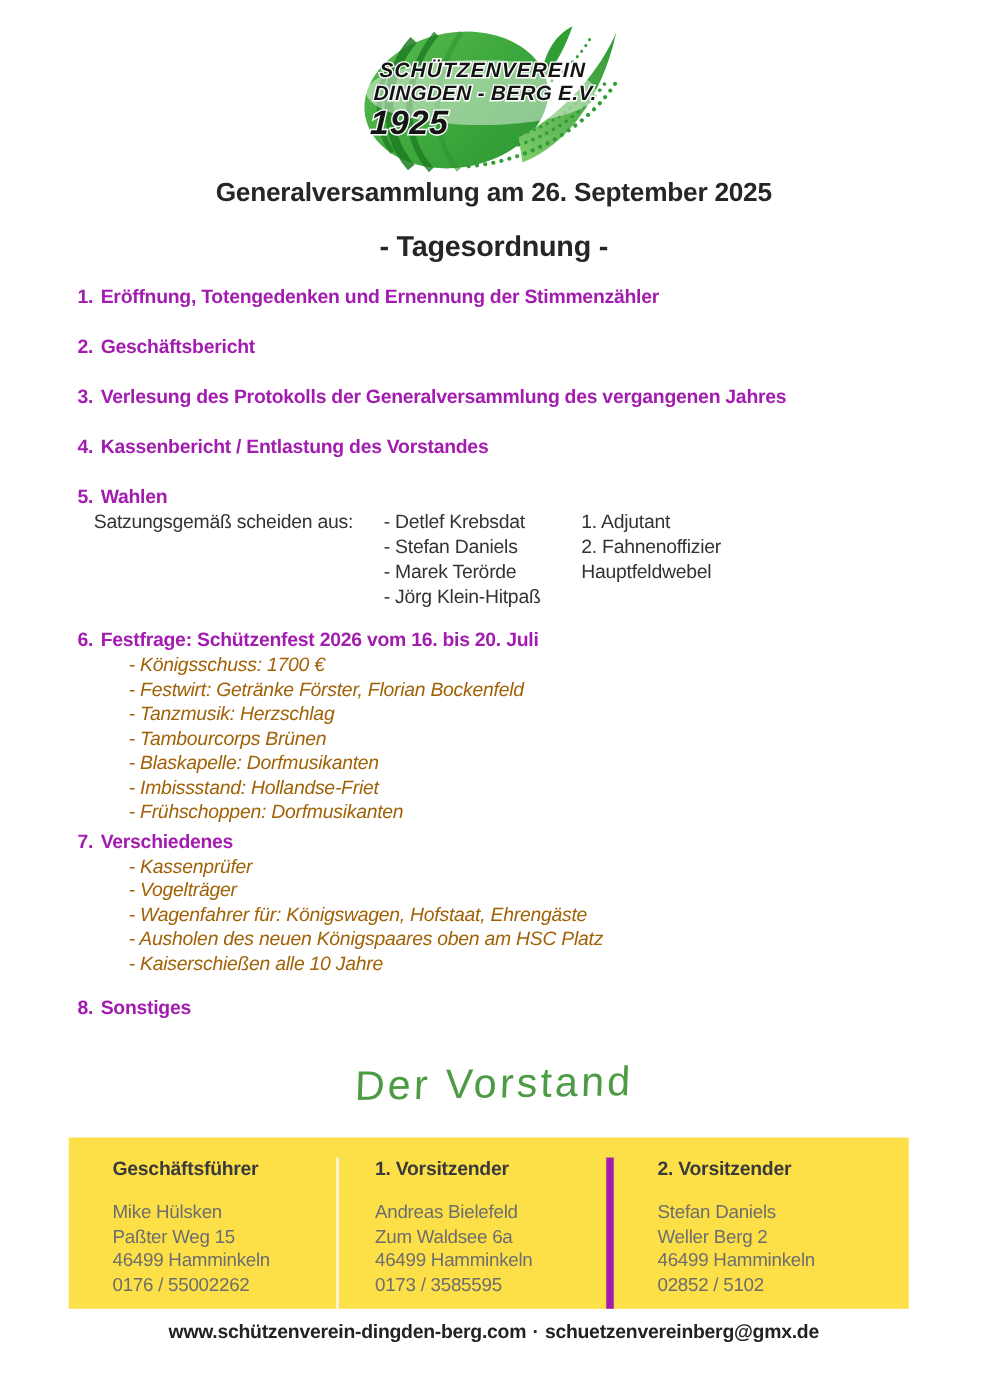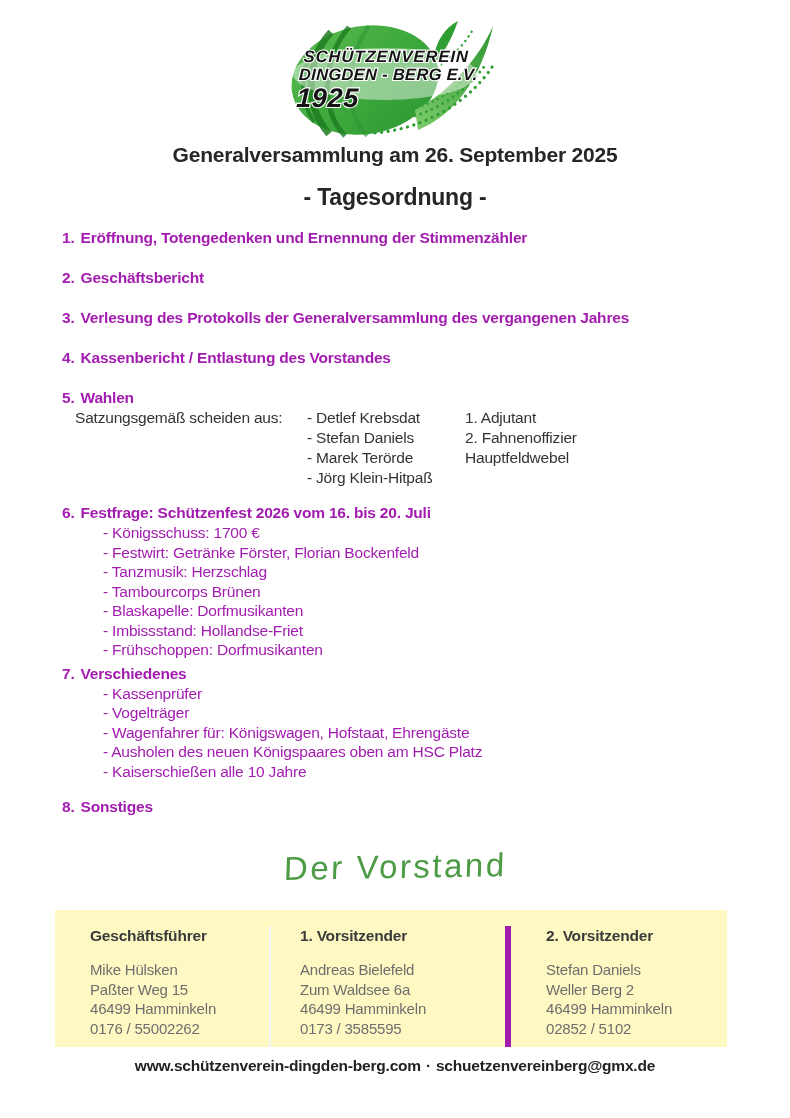--- a/index.html
+++ b/index.html
@@ -64,22 +64,23 @@
 
   .wahlen { display: flex; margin-left: 13px; font-weight: normal; color: #333; }
   .wahlen-intro { width: 232px; flex: 0 0 auto; }
   .wahlen-names { width: 158px; flex: 0 0 auto; }
   .wahlen-ranks { flex: 1 1 auto; }
   .wahlen div > div { line-height: 20px; }
 
   ul.subs {
     list-style: none;
     margin: 0; padding: 0 0 0 41px;
-    font-weight: normal; color: #a21caf;
+    font-weight: normal; color: #a16207;
     line-height: 19.5px;
+    font-style: italic;
   }
 
   
   .signature {
     position: absolute;
     top: 848px; left: 0; width: 100%;
     text-align: center;
     font-size: 33px;
     color: #4E9B45;
     letter-spacing: 2.5px;
@@ -94,21 +95,21 @@
     position: absolute;
     top: 910px; left: 55px;
     width: 672px; height: 137px;
     background: #e4e4e4;
     display: flex;
     box-sizing: border-box;
     padding-top: 16px;
   }
   .contact-col { box-sizing: border-box; padding-left: 35px; }
   .contact-col.c1 { width: 214px; }
-  .contact-col.c2 { width: 236px; border-left: 2px solid #f6f6f6; padding-left: 29px; }
+  .contact-col.c2 { width: 216px; border-left: 2px solid #f6f6f6; padding-left: 29px; }
   .contact-col.c3 { width: 222px; border-left: 6px solid #a21caf; }
   .contact-role {
     font-size: 15.5px; font-weight: bold; color: #3a3a3a;
     margin: 0 0 14px 0; line-height: 20px;
   }
   .contact-line { font-size: 15px; color: #6e6e6e; line-height: 19.5px; }
 
   
   .site-footer {
     position: absolute;
@@ -233,21 +234,21 @@
     <div class="item item-8">
       <span class="item-head"><span class="num">8.</span><span>Sonstiges</span></span>
     </div>
 
   </div>
 
   <div class="signature" style="color: rgb(78, 155, 69);">
     <span>Der Vorstand</span>
   </div>
 
-  <div class="contact-box" style="background: #fef9c3;">
+  <div class="contact-box" style="background: #fde047;">
     <div class="contact-col c1">
       <div class="contact-role">Geschäftsführer</div>
       <div class="contact-line">Mike Hülsken</div>
       <div class="contact-line">Paßter Weg 15</div>
       <div class="contact-line">46499 Hamminkeln</div>
       <div class="contact-line">0176 / 55002262</div>
     </div>
     <div class="contact-col c2">
       <div class="contact-role">1. Vorsitzender</div>
       <div class="contact-line">Andreas Bielefeld</div>

